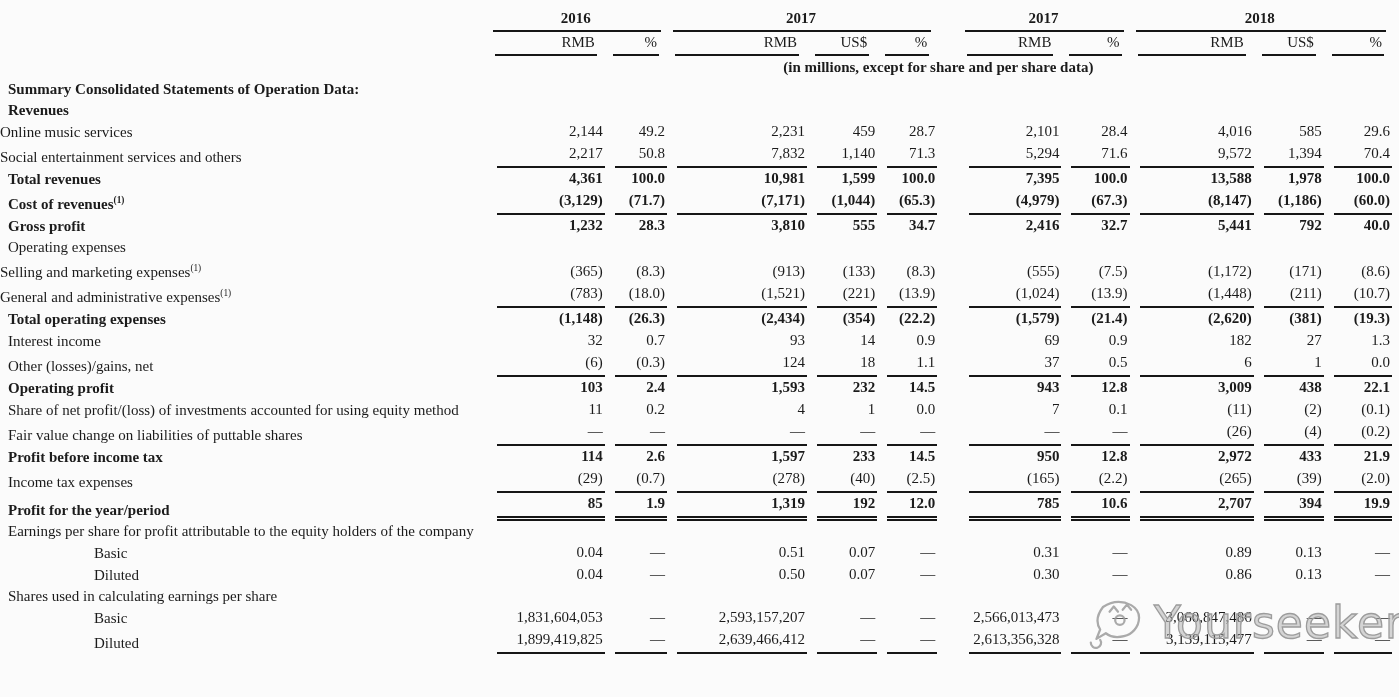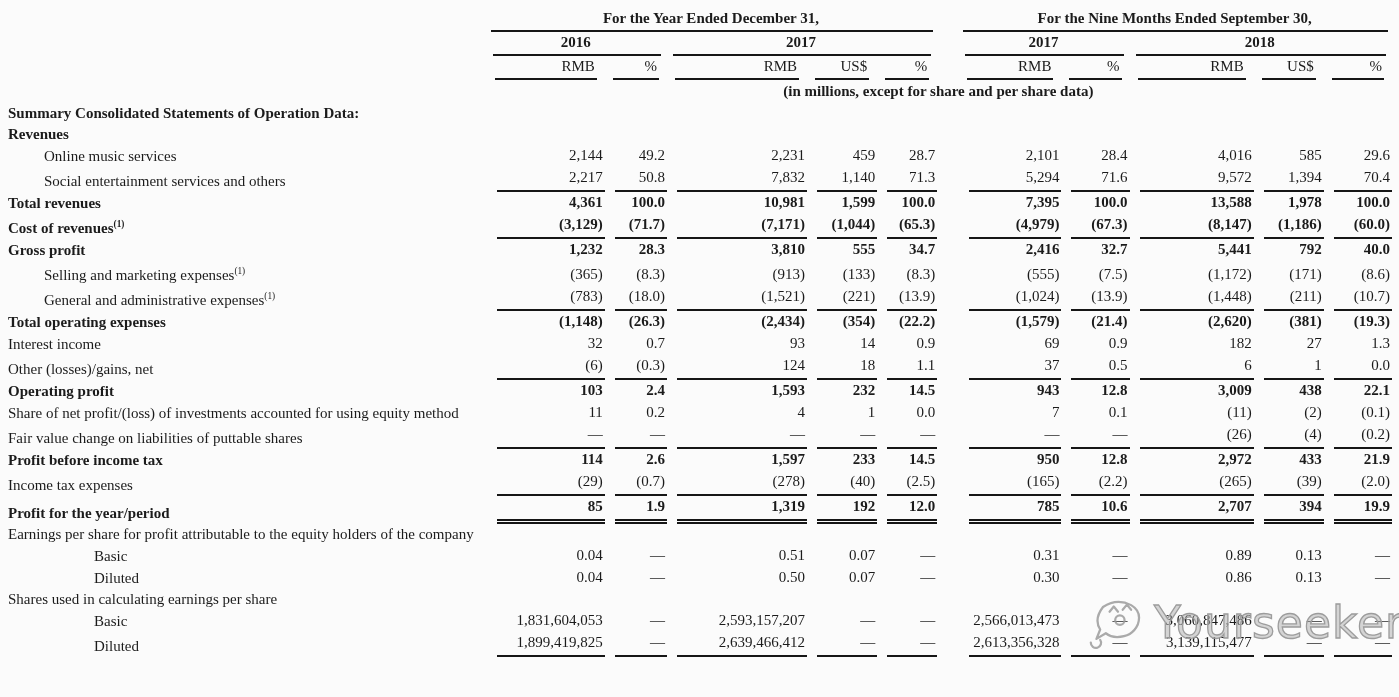--- a/index.html
+++ b/index.html
@@ -13,21 +13,21 @@
   thead th { vertical-align:bottom; }
   .cw { display:block; margin-left:10px; padding:0 2px 1px 0; text-align:right; white-space:nowrap; }
   thead .cw { text-align:center; white-space:nowrap; }
   .grp .cw { font-weight:bold; border-bottom:2.5px solid #161616; margin:0 4px; padding-bottom:1px; }
   .yr  .cw { font-weight:bold; border-bottom:2px solid #161616; margin:0 6px; padding-bottom:1px; }
   .ch  .cw { font-weight:normal; border-bottom:2px solid #161616; margin:0 8px; padding-bottom:1px;text-align:right; }
   .note .cw { font-weight:bold; border-bottom:none; margin:0; text-align:center; padding-top:1px; }
   td.lbl { text-align:left; }
   td.lbl .lt { display:block; }
   .i0 .lt { padding-left:8px; }
-  .i1 .lt { padding-left:44px; }
+  .i1 .lt { }
   .i2 .lt { padding-left:94px; }
   .hang .lt { padding-left:58px; text-indent:-50px; }
   .b { font-weight:bold; }
   td.val .cw.u  { border-bottom:2px solid #161616; padding-bottom:2px; }
   td.val .cw.du { border-bottom:5px double #161616; padding-bottom:2px;text-align:right; }
   td.g { width:22px; }
   sup { font-size:.62em; }
   .watermark {
     position:absolute; left:1088px; top:594px; width:320px;
     display:flex; align-items:center; gap:6px; pointer-events:none;
@@ -55,30 +55,20 @@
       <col style="width:22px">
       <col style="width:102px">
         <col style="width:68px">
       <col style="width:124px">
         <col style="width:70px">
         <col style="width:68px">
     </colgroup>
     <thead>
         <tr>
           <th></th>
-          <th class="grp" colspan="5">
-            <div class="cw">For the Year Ended December 31,</div>
-          </th>
-          <th class="g"></th>
-          <th class="grp" colspan="5">
-            <div class="cw">For the Nine Months Ended September 30,</div>
-          </th>
-        </tr>
-        <tr>
-          <th></th>
           <th class="yr" colspan="2">
             <div class="cw">2016</div>
           </th>
           <th class="yr" colspan="3">
             <div class="cw">2017</div>
           </th>
           <th class="g"></th>
           <th class="yr" colspan="2">
             <div class="cw">2017</div>
           </th>
@@ -312,20 +302,26 @@
           </td>
           <td class="val">
             <div class="cw b">5,441</div>
           </td>
           <td class="val">
             <div class="cw b">792</div>
           </td>
           <td class="val">
             <div class="cw b">40.0</div>
           </td>
+        </tr>
+        <tr>
+          <td class="lbl i0">
+            <span class="lt"><span>Operating expenses</span></span>
+          </td>
+          <td colspan="11"></td>
         </tr>
         <tr>
           <td class="lbl i1">
             <span class="lt"><span>Selling and marketing expenses</span><sup>(1)</sup></span>
           </td>
           <td class="val">
             <div class="cw">(365)</div>
           </td>
           <td class="val">
             <div class="cw">(8.3)</div>

